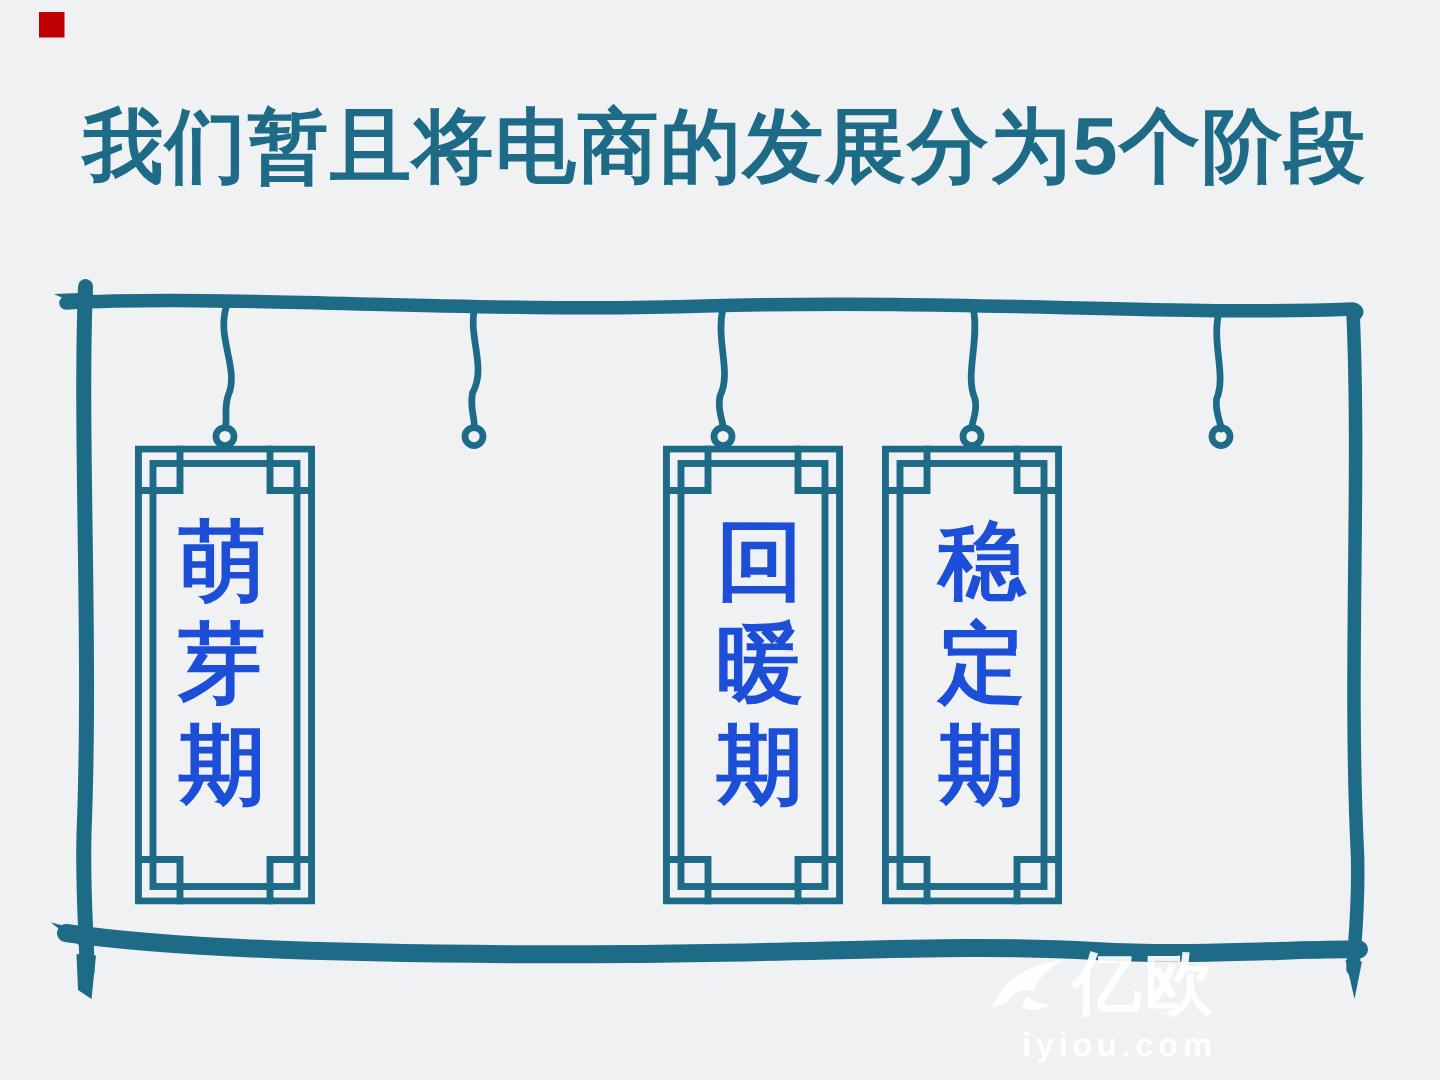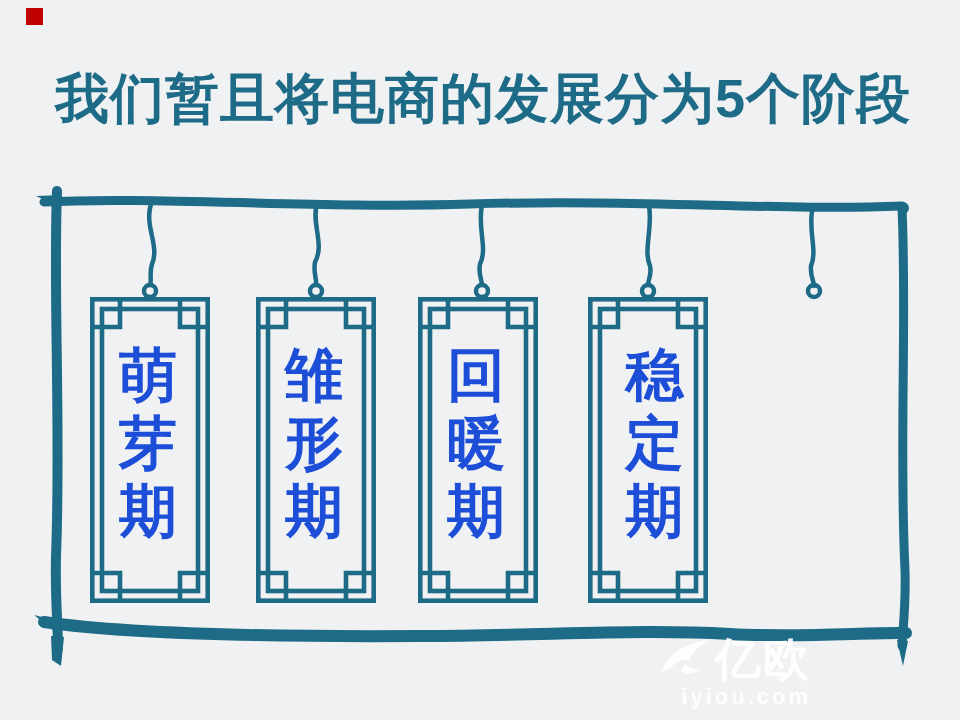--- a/index.html
+++ b/index.html
@@ -20,36 +20,36 @@
     font-size:54px;line-height:1.12;font-weight:900;letter-spacing:1px;
     color:#1e6b87;white-space:nowrap;
     font-family:"Liberation Sans","DejaVu Sans",sans-serif;
   }
 
   .scene{position:absolute;left:0;top:0;width:960px;height:720px;}
 
   .tag{position:absolute;top:297px;width:120px;height:306px;}
   .tag-1{left:90px;}
   .tag-2{left:256px;}
-  .tag-3{left:418px;}
+  .tag-3{left:442px;padding-left:13px;}
   .tag-4{left:588px;padding-left:17px;}
   .tag-5{left:754px;}
   .tag svg{position:absolute;left:0;top:0;}
   .tag-text{
     position:absolute;left:0;right:0;top:44px;margin:0 auto;width:62px;
     font-size:58px;line-height:68px;font-weight:900;color:#1d4ed8;
     text-align:left;word-break:break-all;
     font-family:"Liberation Sans","DejaVu Sans",sans-serif;
   }
 
   .watermark{
     position:absolute;right:6px;bottom:10px;text-align:right;
     color:rgba(255,255,255,0.92);
   }
-  .wm-row{display:flex;align-items:flex-end;justify-content:center;gap:4px;}
+  .wm-row{display:flex;align-items:flex-end;justify-content:center;gap:4px;font-family:Liberation Mono, monospace;}
   .wm-brand{
     font-size:46px;font-weight:900;line-height:1;
     letter-spacing:2px;
   }
   .wm-domain{
     font-size:22px;font-weight:700;letter-spacing:3px;line-height:1.2;
     margin-top:2px;
   }
 </style>
 </head>
@@ -93,30 +93,20 @@
     <svg width="120" height="306" viewBox="0 0 120 306">
       <g fill="none" stroke="#1e6b87" stroke-width="4.6">
         <rect x="2.3" y="2.3" width="115.4" height="301.4"></rect>
         <rect x="12" y="12" width="96" height="282"></rect>
         <path d="M30,0 L30,30 L0,30 M90,0 L90,30 L120,30 M30,306 L30,276 L0,276 M90,306 L90,276 L120,276"></path>
       </g>
     </svg>
     <div class="tag-text">萌芽期</div>
   </div>
 
-  <div class="tag tag-2">
-    <svg width="120" height="306" viewBox="0 0 120 306">
-      <g fill="none" stroke="#1e6b87" stroke-width="4.6">
-        <rect x="2.3" y="2.3" width="115.4" height="301.4"></rect>
-        <rect x="12" y="12" width="96" height="282"></rect>
-        <path d="M30,0 L30,30 L0,30 M90,0 L90,30 L120,30 M30,306 L30,276 L0,276 M90,306 L90,276 L120,276"></path>
-      </g>
-    </svg>
-    <div class="tag-text">雏形期</div>
-  </div>
 
   <div class="tag tag-3">
     <svg width="120" height="306" viewBox="0 0 120 306">
       <g fill="none" stroke="#1e6b87" stroke-width="4.6">
         <rect x="2.3" y="2.3" width="115.4" height="301.4"></rect>
         <rect x="12" y="12" width="96" height="282"></rect>
         <path d="M30,0 L30,30 L0,30 M90,0 L90,30 L120,30 M30,306 L30,276 L0,276 M90,306 L90,276 L120,276"></path>
       </g>
     </svg>
     <div class="tag-text">回暖期</div>

